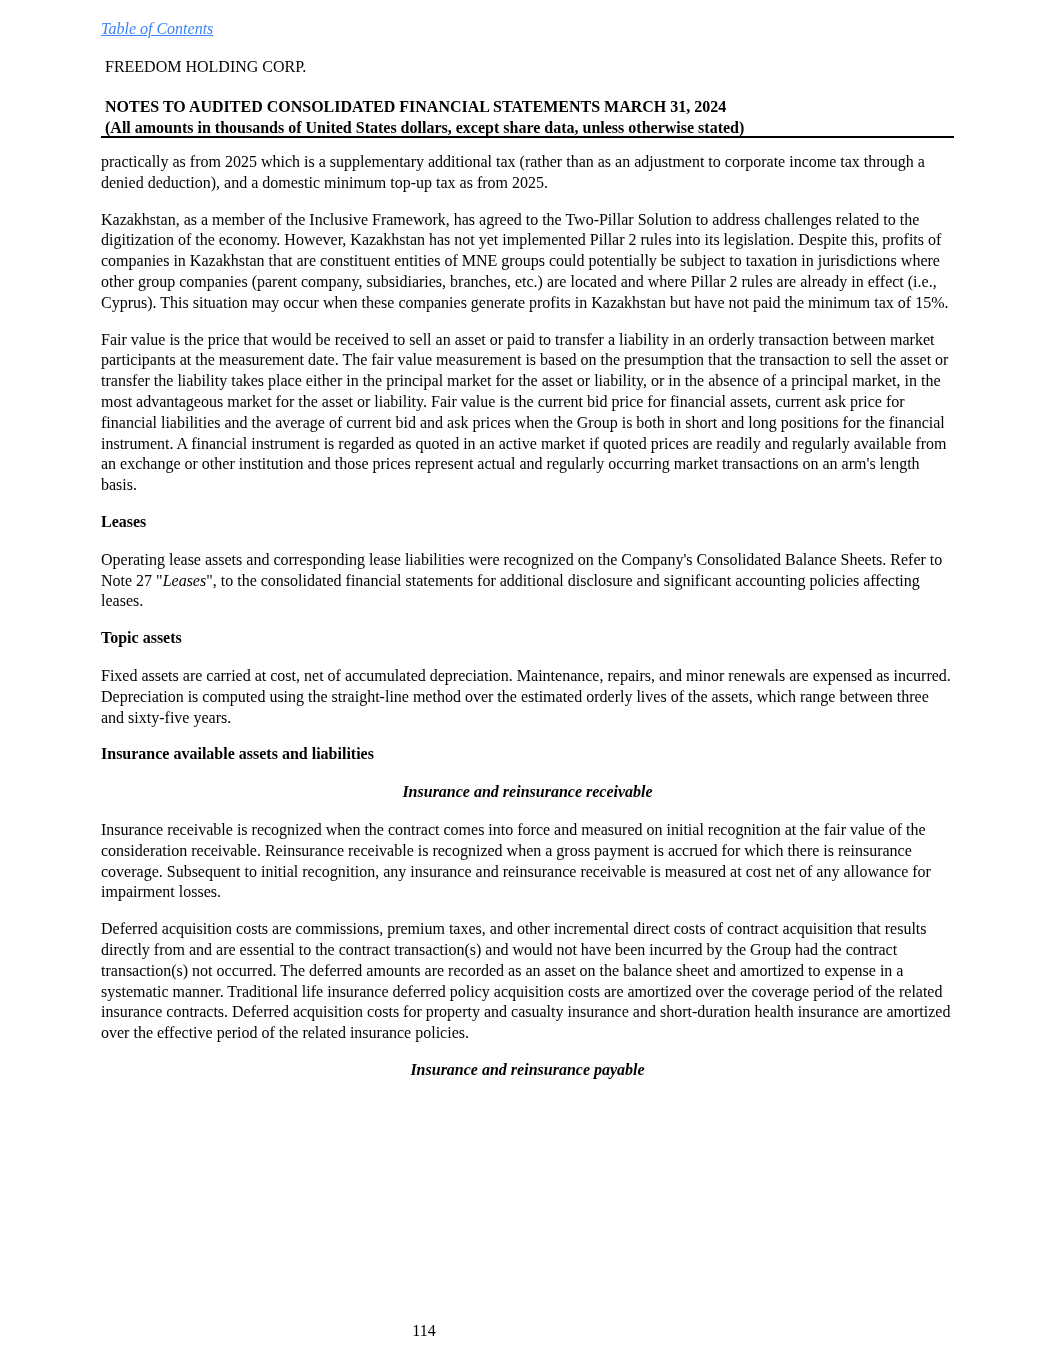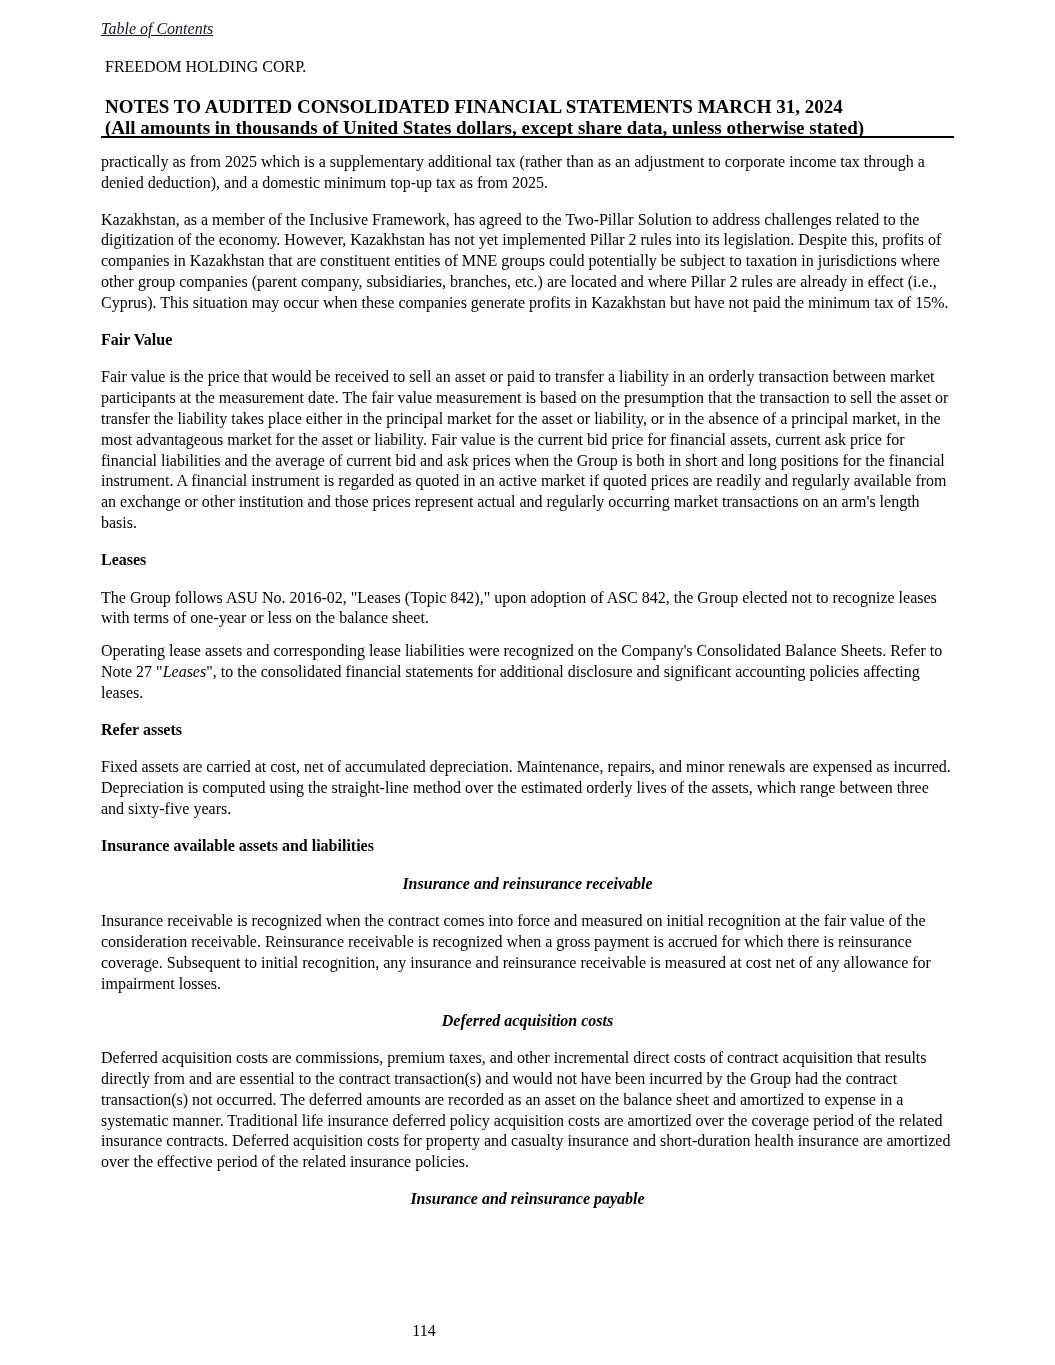--- a/index.html
+++ b/index.html
@@ -16,38 +16,38 @@
     position: absolute;
     left: 101px;
     top: 0;
     width: 853px;
   }
   .toc-link {
     position: absolute;
     left: 0;
     top: 20px;
     font-style: italic;
-    color: #0f172a;
+    color: #3b82f6;
     text-decoration: underline;
     font-size: 16px;
     cursor: pointer;
   }
   .company {
     position: absolute;
     left: 4px;
     top: 58px;
     font-weight: normal;
     font-size: 16px;
   }
   .notes-header {
     position: absolute;
     left: 4px;
     top: 96px;
     font-weight: bold;
-    font-size: 19px;
+    font-size: 16px;
     line-height: 21px;
   }
   .header-rule {
     position: absolute;
     left: 0;
     top: 136px;
     width: 853px;
     height: 0;
     border-top: 2px solid #000000;
   }
@@ -92,34 +92,31 @@
   <div class="notes-header">
     <div>NOTES TO AUDITED CONSOLIDATED FINANCIAL STATEMENTS MARCH 31, 2024</div>
     <div>(All amounts in thousands of United States dollars, except share data, unless otherwise stated)</div>
   </div>
   <div class="header-rule"></div>
 
   <div class="content">
     <p>practically as from 2025 which is a supplementary additional tax (rather than as an adjustment to corporate income tax through a denied deduction), and a domestic minimum top-up tax as from 2025.</p>
     <p>Kazakhstan, as a member of the Inclusive Framework, has agreed to the Two-Pillar Solution to address challenges related to the digitization of the economy. However, Kazakhstan has not yet implemented Pillar 2 rules into its legislation. Despite this, profits of companies in Kazakhstan that are constituent entities of MNE groups could potentially be subject to taxation in jurisdictions where other group companies (parent company, subsidiaries, branches, etc.) are located and where Pillar 2 rules are already in effect (i.e., Cyprus). This situation may occur when these companies generate profits in Kazakhstan but have not paid the minimum tax of 15%.</p>
 
-    <div class="h-bold">Fair Value</div>
     <p>Fair value is the price that would be received to sell an asset or paid to transfer a liability in an orderly transaction between market participants at the measurement date. The fair value measurement is based on the presumption that the transaction to sell the asset or transfer the liability takes place either in the principal market for the asset or liability, or in the absence of a principal market, in the most advantageous market for the asset or liability. Fair value is the current bid price for financial assets, current ask price for financial liabilities and the average of current bid and ask prices when the Group is both in short and long positions for the financial instrument. A financial instrument is regarded as quoted in an active market if quoted prices are readily and regularly available from an exchange or other institution and those prices represent actual and regularly occurring market transactions on an arm's length basis.</p>
 
     <div class="h-bold">Leases</div>
-    <p style="margin-bottom:12px;">The Group follows ASU No. 2016-02, "Leases (Topic 842)," upon adoption of ASC 842, the Group elected not to recognize leases with terms of one-year or less on the balance sheet.</p>
     <p><span>Operating lease assets and corresponding lease liabilities were recognized on the Company's Consolidated Balance Sheets. Refer to Note 27 "</span><i>Leases</i><span>", to the consolidated financial statements for additional disclosure and significant accounting policies affecting leases.</span></p>
 
-    <div class="h-bold">Refer assets</div>
+    <div class="h-bold">Topic assets</div>
     <p>Fixed assets are carried at cost, net of accumulated depreciation. Maintenance, repairs, and minor renewals are expensed as incurred. Depreciation is computed using the straight-line method over the estimated orderly lives of the assets, which range between three and  sixty-five years.</p>
 
     <div class="h-bold">Insurance available assets and liabilities</div>
     <div class="h-bolditalic">Insurance and reinsurance receivable</div>
     <p>Insurance receivable is recognized when the contract comes into force and measured on initial recognition at the fair value of the consideration receivable. Reinsurance receivable is recognized when a gross payment is accrued for which there is reinsurance coverage. Subsequent to initial recognition, any insurance and reinsurance receivable is measured at cost net of any allowance for impairment losses.</p>
 
-    <div class="h-bolditalic">Deferred acquisition costs</div>
     <p>Deferred acquisition costs are commissions, premium taxes, and other incremental direct costs of contract acquisition that results directly from and are essential to the contract transaction(s) and would not have been incurred by the Group had the contract transaction(s) not occurred. The deferred amounts are recorded as an asset on the balance sheet and amortized to expense in a systematic manner. Traditional life insurance deferred policy acquisition costs are amortized over the coverage period of the related insurance contracts. Deferred acquisition costs for property and casualty insurance and short-duration health insurance are amortized over the effective period of the related insurance policies.</p>
 
     <div class="h-bolditalic">Insurance and reinsurance payable</div>
   </div>
 </div>
 
 <div class="page-number">114</div>
 
 </body></html>

